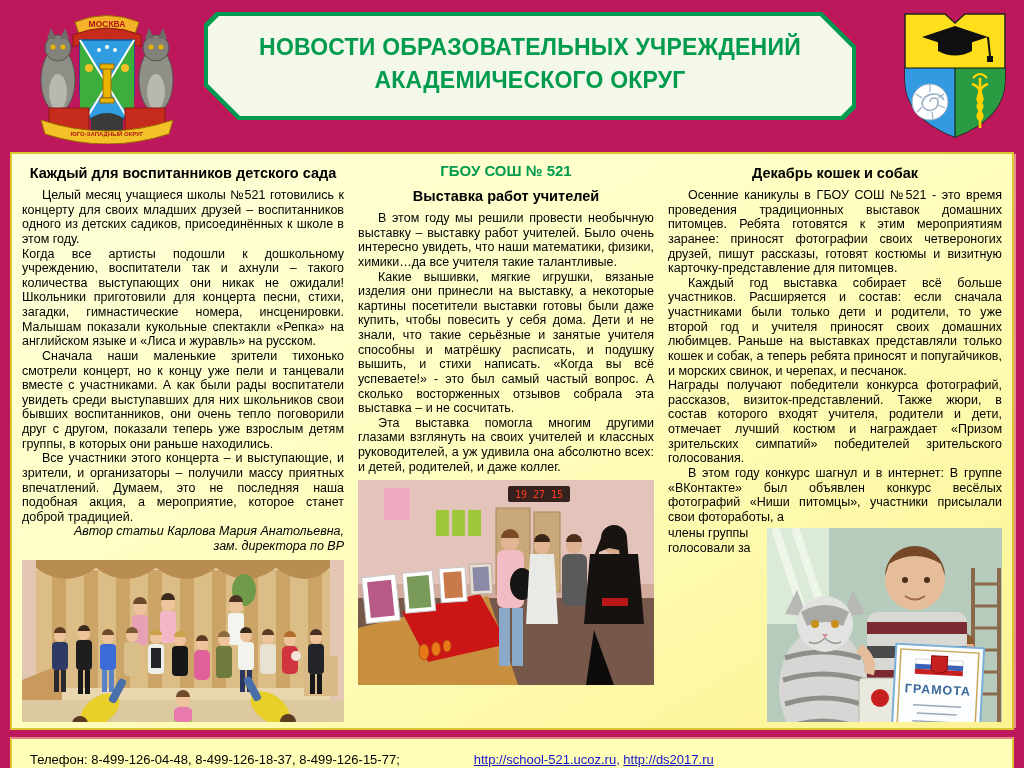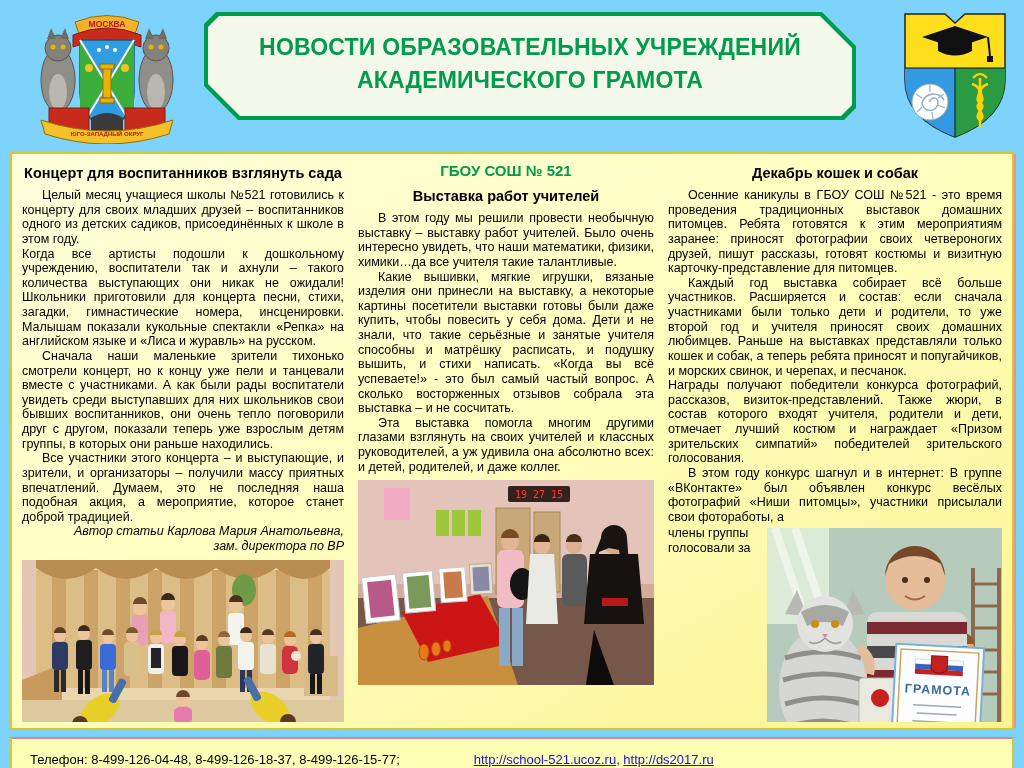--- a/index.html
+++ b/index.html
@@ -1,17 +1,17 @@
 <!DOCTYPE html>
 <html><head>
 <meta charset="utf-8">
 <style>
   html,body{margin:0;padding:0;background:#fff;}
   body{width:1024px;height:768px;font-family:"Liberation Sans",sans-serif;}
-  .page{position:relative;width:1024px;height:768px;background:#7dd3fc;overflow:hidden;}
+  .page{position:relative;width:1024px;height:768px;background:#be185d;overflow:hidden;}
 
   
   .emblem-left{position:absolute;left:33px;top:6px;width:148px;height:138px;}
   .emblem-right{position:absolute;left:893px;top:6px;width:124px;height:138px;}
   .title-box-outer{position:absolute;left:204px;top:12px;width:652px;height:108px;background:#009b4c;
     clip-path:polygon(0 12px,12px 0,calc(100% - 34px) 0,100% 34px,100% calc(100% - 12px),calc(100% - 12px) 100%,34px 100%,0 calc(100% - 34px));}
   .title-box-inner{position:absolute;inset:4px;background:#f3f8ea;
     clip-path:polygon(0 11px,11px 0,calc(100% - 32px) 0,100% 32px,100% calc(100% - 11px),calc(100% - 11px) 100%,32px 100%,0 calc(100% - 32px));}
   .title-line{color:#009b4c;font-weight:bold;font-size:23px;text-align:center;letter-spacing:.2px;}
   .title-line.l1{margin-top:18px;}
@@ -95,21 +95,21 @@
       <path d="M58,126 v-14 q16,-10 32,0 v14 Z" fill="#3a3a3a"></path>
 
       <path d="M8,114 Q74,136 140,114 L136,128 Q74,148 12,128 Z" fill="#f3c229" stroke="#9a6a00"></path>
       <text x="74" y="130" text-anchor="middle" font-size="6" font-weight="bold" fill="#b01818">ЮГО-ЗАПАДНЫЙ ОКРУГ</text>
     </svg>
   </div>
 
   <div class="title-box-outer">
     <div class="title-box-inner">
       <div class="title-line l1">НОВОСТИ ОБРАЗОВАТЕЛЬНЫХ УЧРЕЖДЕНИЙ</div>
-      <div class="title-line l2">АКАДЕМИЧЕСКОГО ГРАМОТА</div>
+      <div class="title-line l2">АКАДЕМИЧЕСКОГО ОКРУГ</div>
     </div>
   </div>
 
   <div class="emblem-right">
     <svg viewBox="0 0 124 138" width="124" height="138">
       <path d="M12,8 H52 L62,17 L72,8 H112 V74 Q112 112 62 131 Q12 112 12 74 Z" fill="#ffdf1b" stroke="#222" stroke-width="1.5"></path>
       <path d="M12,62 H62 V131 Q12 112 12 74 Z" fill="#3399e0"></path>
       <path d="M62,62 H112 V74 Q112 112 62 131 Z" fill="#2b9b43"></path>
       <path d="M12,62 H112 M62,62 V131" stroke="#111" stroke-width="1" fill="none"></path>
 
@@ -131,21 +131,21 @@
         <path d="M79,78 C95,84 79,92 87,97 C95,102 79,108 87,114"></path>
         <path d="M95,78 C79,84 95,92 87,97 C79,102 95,108 87,114"></path>
         <path d="M80,72 Q87,64 94,72" stroke-width="2.2"></path>
       </g>
     </svg>
   </div>
 
   <main class="content">
 
     <section class="col">
-      <h2>Концерт для воспитанников взглянуть сада</h2>
+      <h2>Каждый для воспитанников детского сада</h2>
       <p class="ind">Целый месяц учащиеся школы №521 готовились к концерту для своих младших друзей – воспитанников одного из детских садиков, присоединённых к школе в этом году.</p>
       <p>Когда все артисты подошли к дошкольному учреждению, воспитатели так и ахнули – такого количества выступающих они никак не ожидали! Школьники приготовили для концерта песни, стихи, загадки, гимнастические номера, инсценировки. Малышам показали кукольные спектакли «Репка» на английском языке и «Лиса и журавль» на русском.</p>
       <p class="ind">Сначала наши маленькие зрители тихонько смотрели концерт, но к концу уже пели и танцевали вместе с участниками. А как были рады воспитатели увидеть среди выступавших для них школьников свои бывших воспитанников, они очень тепло поговорили друг с другом, показали теперь уже взрослым детям группы, в которых они раньше находились.</p>
       <p class="ind">Все участники этого концерта – и выступающие, и зрители, и организаторы – получили массу приятных впечатлений. Думаем, это не последняя наша подобная акция, а мероприятие, которое станет доброй традицией.</p>
       <p class="author">Автор статьи Карлова Мария Анатольевна,</p>
       <p class="author">зам. директора по ВР</p>
       <figure>
         <svg viewBox="0 0 322 196" width="322" height="196">
           <rect width="322" height="196" fill="#e9d6ae"></rect>
 

